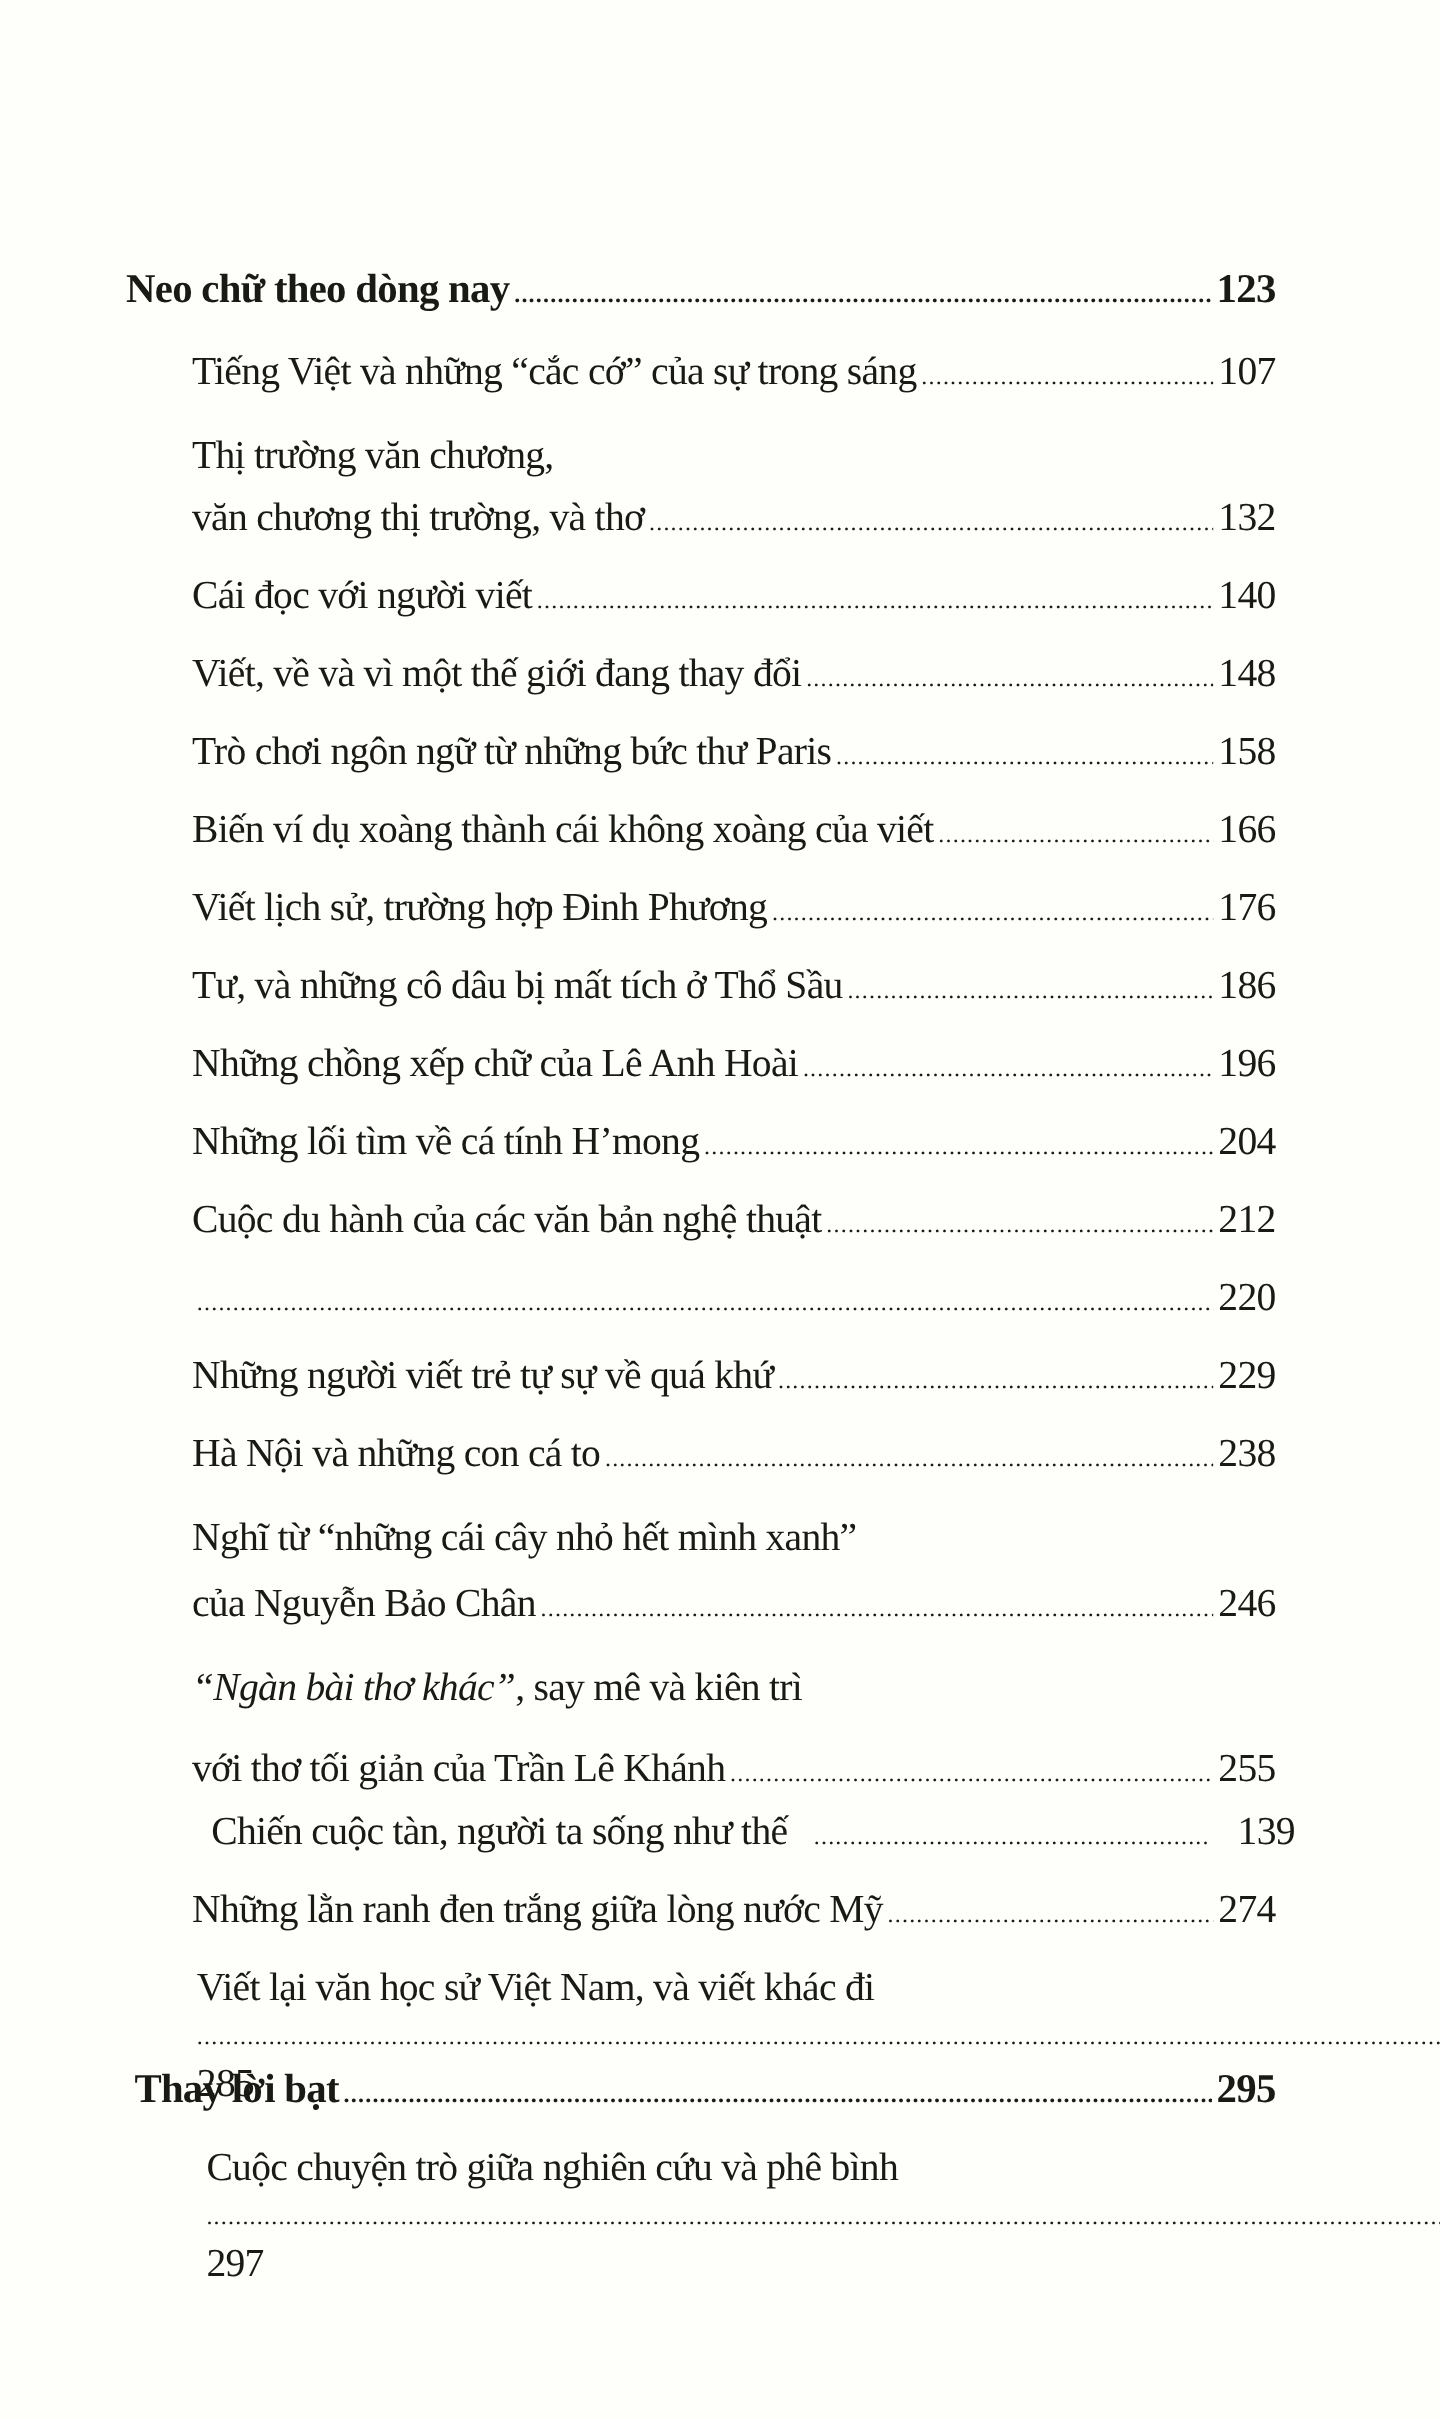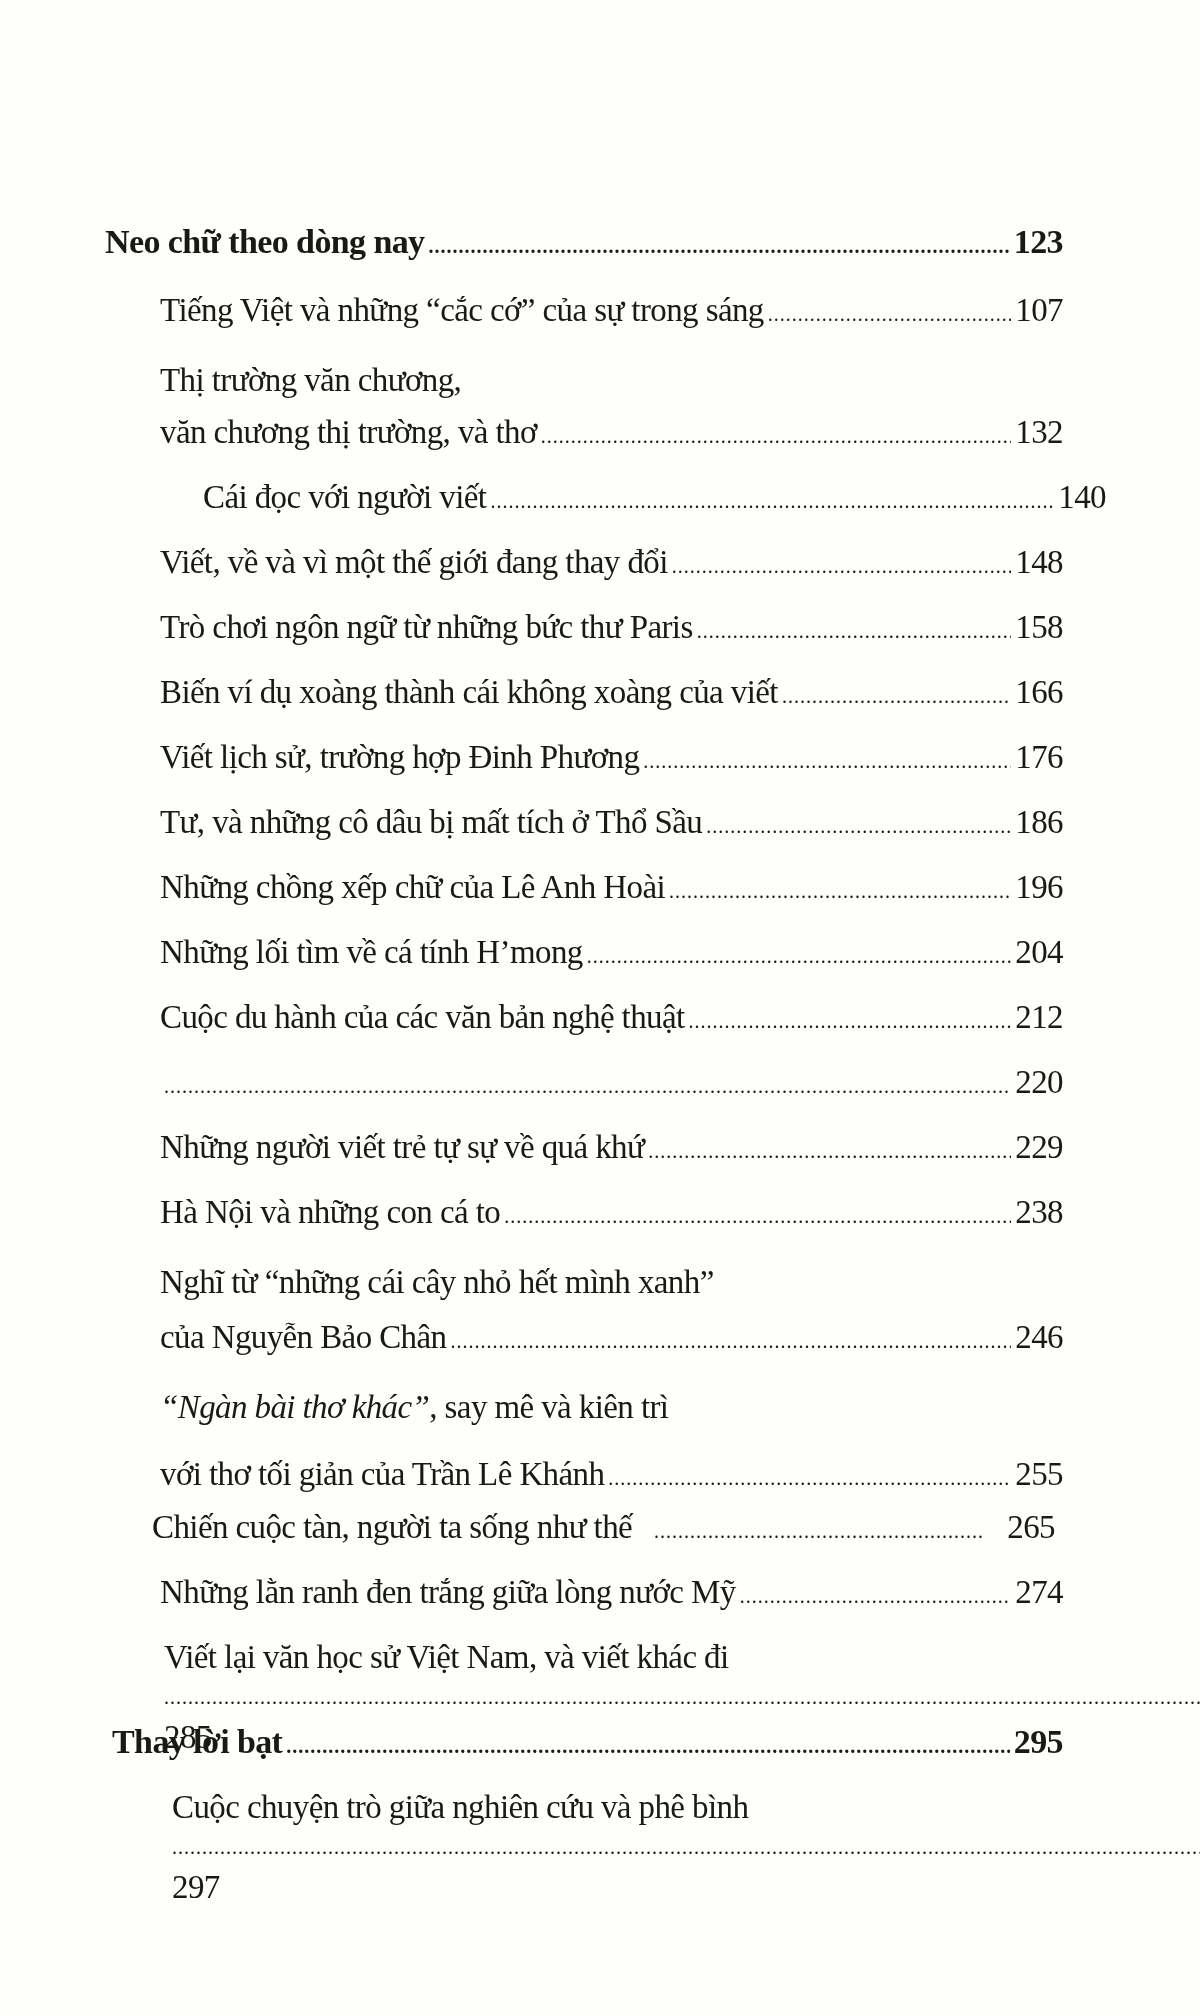--- a/index.html
+++ b/index.html
@@ -32,21 +32,21 @@
       <span class="p">107</span>
   </div>
 
   <div class="line1" style="left:160px;top:360px;">Thị trường văn chương,</div>
   <div class="row" style="left:160px;top:412px;width:903px;">
     <span class="t">văn chương thị trường, và thơ</span>
       <span class="d"></span>
       <span class="p">132</span>
   </div>
 
-  <div class="row" style="left:160px;top:477px;width:903px;margin-left:43px;">
+  <div class="row" style="left:160px;top:477px;width:903px;">
     <span class="t">Cái đọc với người viết</span>
       <span class="d"></span>
       <span class="p">140</span>
   </div>
 
   <div class="row" style="left:160px;top:542px;width:903px;">
     <span class="t">Viết, về và vì một thế giới đang thay đổi</span>
       <span class="d"></span>
       <span class="p">148</span>
   </div>
@@ -117,24 +117,24 @@
       <span class="p">246</span>
   </div>
 
   <div class="line1" style="left:160px;top:1387px;"><em>“Ngàn bài thơ khác”</em><span>, say mê và kiên trì</span></div>
   <div class="row" style="left:160px;top:1442px;width:903px;margin-top:12px;">
     <span class="t">với thơ tối giản của Trần Lê Khánh</span>
       <span class="d"></span>
       <span class="p">255</span>
   </div>
 
-  <div class="row" style="left:152px;top:1507px;width:903px;gap:18px;">
+  <div class="row" style="left:176px;top:1507px;width:903px;gap:18px;">
     <span class="t">Chiến cuộc tàn, người ta sống như thế</span>
       <span class="d"></span>
-      <span class="p">265</span>
+      <span class="p">139</span>
   </div>
 
   <div class="row" style="left:160px;top:1572px;width:903px;">
     <span class="t">Những lằn ranh đen trắng giữa lòng nước Mỹ</span>
       <span class="d"></span>
       <span class="p">274</span>
   </div>
 
   <div class="row" style="left:160px;top:1637px;width:903px;flex-direction:column;">
     <span class="t">Viết lại văn học sử Việt Nam, và viết khác đi</span>

